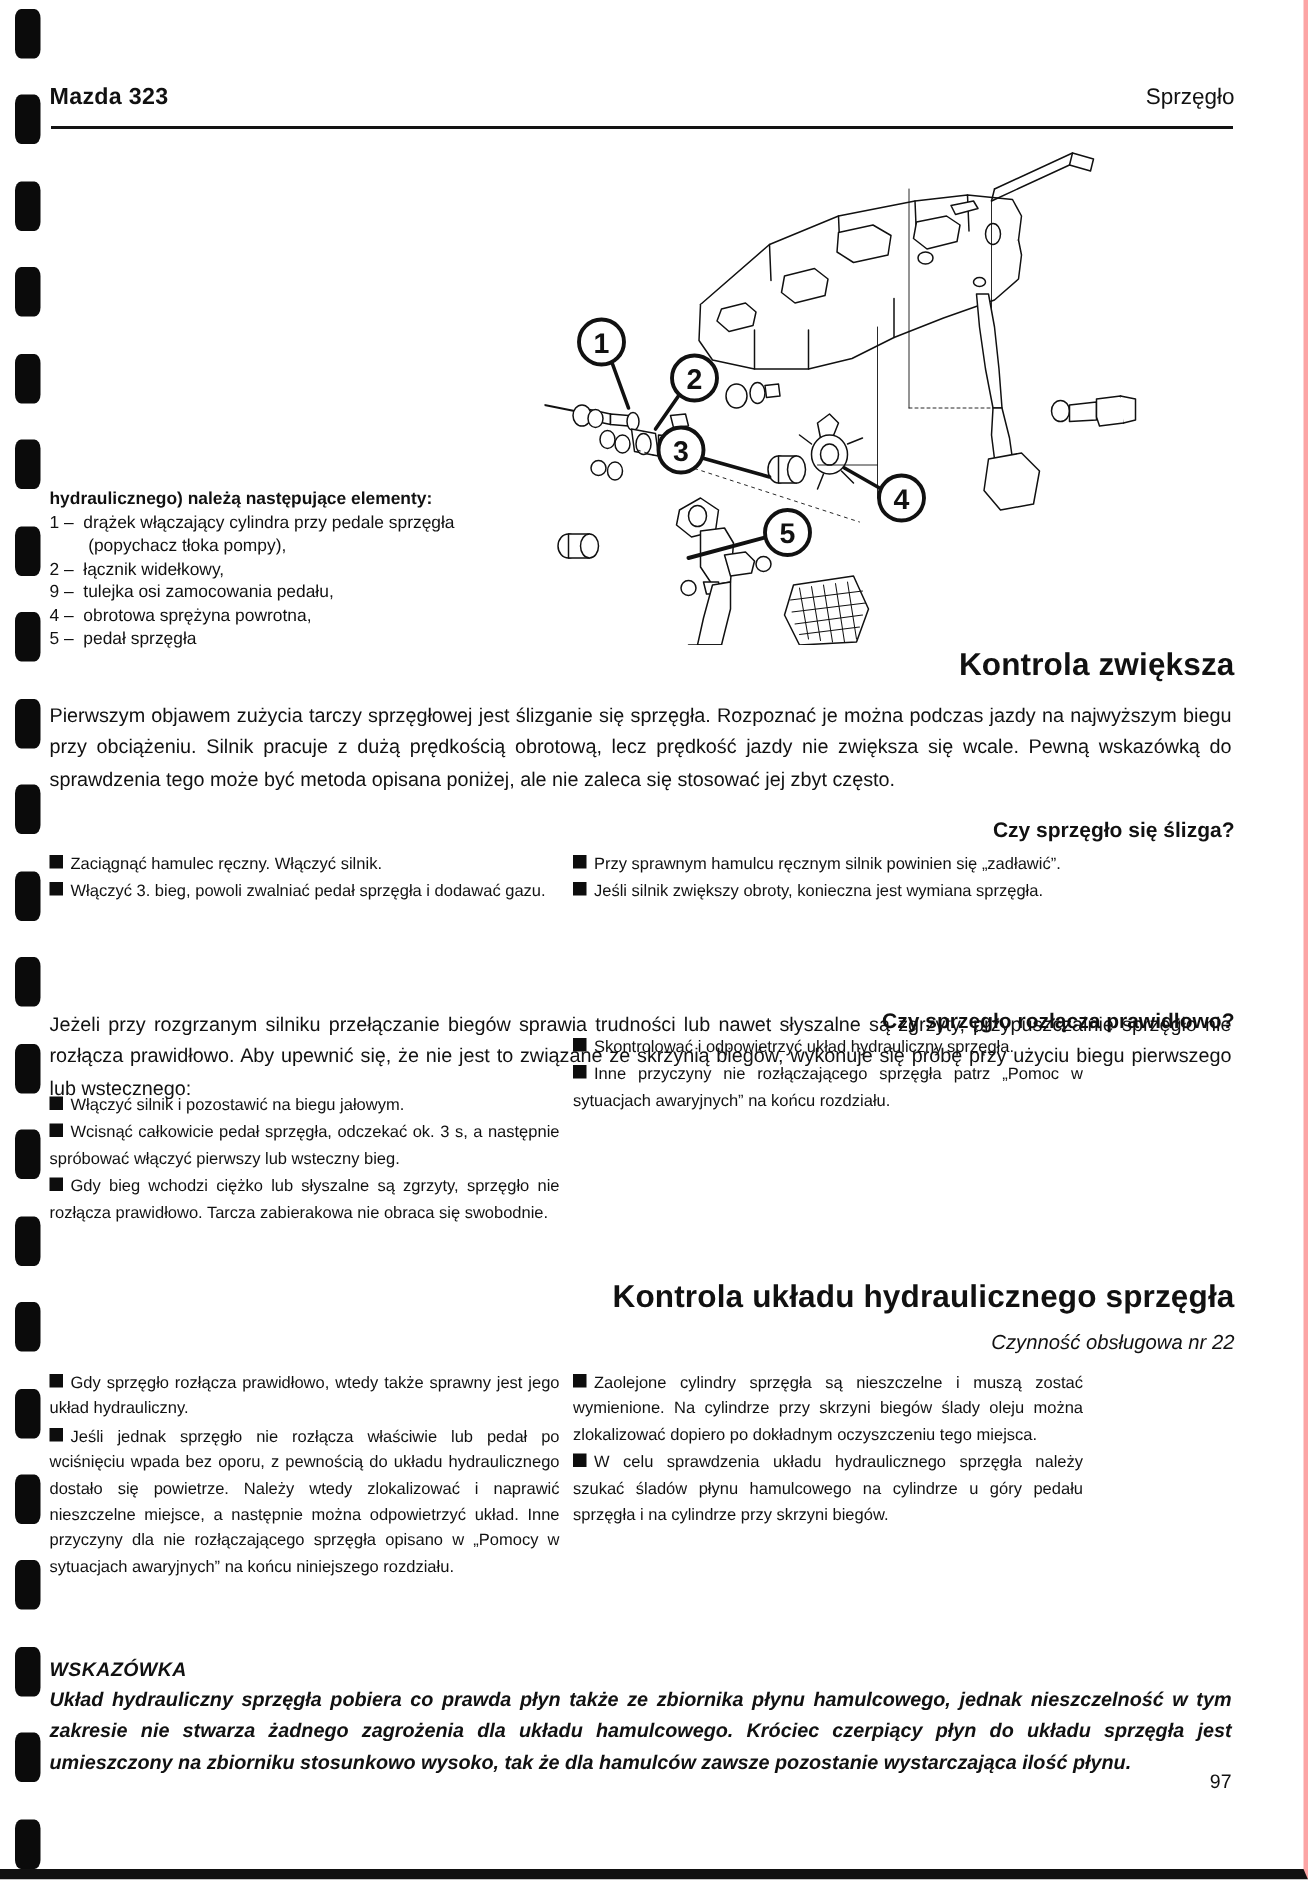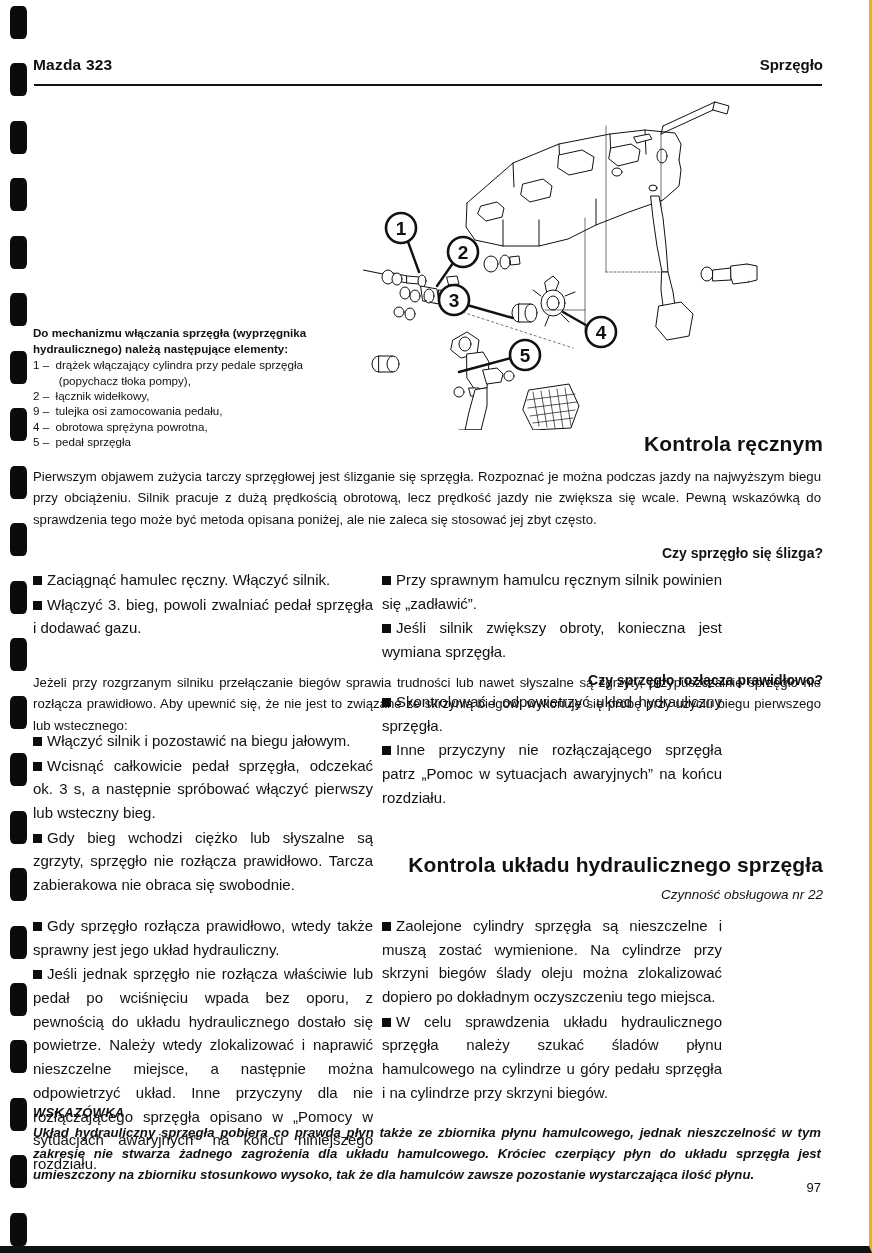--- a/index.html
+++ b/index.html
@@ -11,21 +11,21 @@
     font-family: "Liberation Sans", sans-serif;
     color: #111111;
   }
   #page {
     position: relative;
     width: 872px;
     height: 1253px;
     background: #ffffff;
     overflow: hidden;
     box-sizing: border-box;
-    border-right: 3px solid #eab308;
+    border-right: 3px solid #fca5a5;
     border-bottom: 7px solid #111;
   }
 
   
   #binding {
     position: absolute;
     left: 8px;
     top: 6px;
     width: 22px;
     height: 1240px;
@@ -56,21 +56,21 @@
     position: absolute;
     top: 56px;
     left: 0;
     width: 790px;
     display: flex;
     justify-content: space-between;
     align-items: baseline;
     font-size: 15.5px;
   }
   .header-left { font-weight: bold; letter-spacing: 0.2px; }
-  .header-right { font-weight: bold; font-size: 15px; }
+  .header-right { font-weight: normal; font-size: 15px; }
   .header-rule {
     position: absolute;
     top: 84px;
     left: 1px;
     width: 788px;
     height: 2px;
     background: #131313;
   }
 
   
@@ -131,21 +131,21 @@
     position: absolute;
     font-size: 13.2px;
     line-height: 1.62;
     text-align: justify;
   }
   .para.full { left: 0; width: 788px; }
 
   
   .col {
     position: absolute;
-    font-size: 15px;
+    font-size: 11px;
     line-height: 1.58;
     text-align: justify;
   }
   .col.left  { left: 0px;   width: 340px; }
   .col.right { left: 349px; width: 340px; }
   .bullet {
     margin: 0 0 0 0;
     text-indent: 0;
   }
   .bullet + .bullet { margin-top: 1px; }
@@ -357,31 +357,30 @@
           <text x="238" y="239" font-family="Liberation Sans, sans-serif" font-size="19" font-weight="bold" text-anchor="middle" fill="#111" stroke="none">4</text>
         </g>
         <g>
           <circle cx="162" cy="255" r="15" fill="#fff" stroke="#111" stroke-width="2.6"></circle>
           <text x="162" y="262" font-family="Liberation Sans, sans-serif" font-size="19" font-weight="bold" text-anchor="middle" fill="#111" stroke="none">5</text>
         </g>
       </svg>
     </div>
 
     <div class="legend">
-      <div class="legend-title">Do mechanizmu włączania sprzęgła (wyprzęgnika</div>
       <div class="legend-title">hydraulicznego) należą następujące elementy:</div>
       <div class="legend-item">1 –  drążek włączający cylindra przy pedale sprzęgła</div>
       <div class="legend-item cont">        (popychacz tłoka pompy),</div>
       <div class="legend-item">2 –  łącznik widełkowy,</div>
       <div class="legend-item">9 –  tulejka osi zamocowania pedału,</div>
       <div class="legend-item">4 –  obrotowa sprężyna powrotna,</div>
       <div class="legend-item">5 –  pedał sprzęgła</div>
     </div>
 
-    <h2 class="sec" style="top:432px;">Kontrola ręcznym</h2>
+    <h2 class="sec" style="top:432px;">Kontrola zwiększa</h2>
 
     <div class="para full" style="top:466px;">Pierwszym objawem zużycia tarczy sprzęgłowej jest ślizganie się sprzęgła. Rozpoznać je można podczas jazdy na najwyższym biegu przy obciążeniu. Silnik pracuje z dużą prędkością obrotową, lecz prędkość jazdy nie zwiększa się wcale. Pewną wskazówką do sprawdzenia tego może być metoda opisana poniżej, ale nie zaleca się stosować jej zbyt często.</div>
 
     <h3 class="sub" style="top:545px;">Czy sprzęgło się ślizga?</h3>
 
     <div class="col left" style="top:568px;">
       <p class="bullet"><span class="bsq"></span><span>Zaciągnąć hamulec ręczny. Włączyć silnik.</span></p>
       <p class="bullet"><span class="bsq"></span><span>Włączyć 3. bieg, powoli zwalniać pedał sprzęgła i dodawać gazu.</span></p>
     </div>
     <div class="col right" style="top:568px;">

